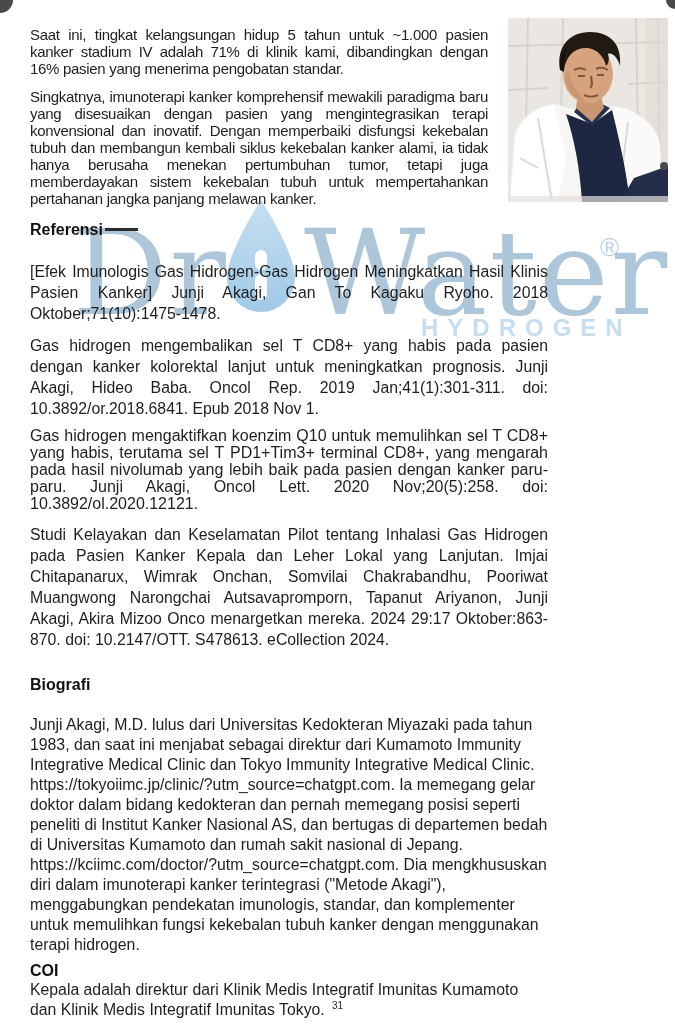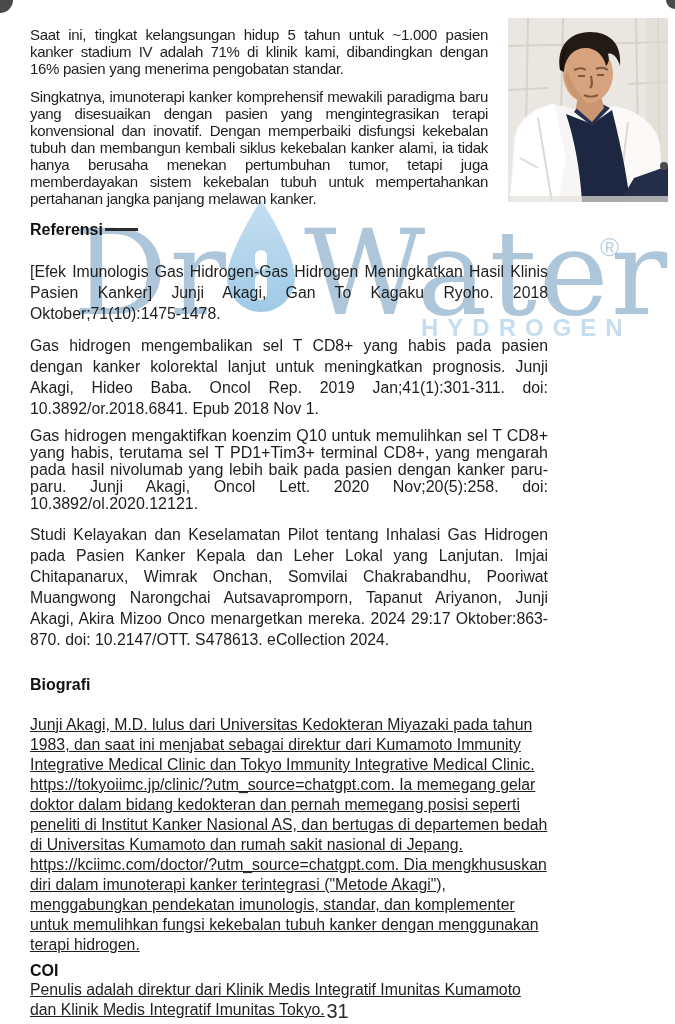--- a/index.html
+++ b/index.html
@@ -57,26 +57,26 @@
   #para2{margin-bottom:14px;}
   .h{font-size:16px;line-height:18px;font-weight:700;color:#111;}
   #h-ref{margin-bottom:22px;position:relative;}
   .ref-dash{position:absolute;left:75px;top:7px;width:33px;height:3px;background:#2b2b2b;}
   .ref{font-size:15.8px;line-height:21px;text-align:justify;color:#1e1e1e;}
   #ref1{margin-bottom:11px;}
   #ref2{margin-bottom:8px;}
   #ref3{font-size:16px;line-height:17px;margin-bottom:12px;}
   #ref4{margin-bottom:26px;}
   #h-bio{margin-bottom:21px;}
-  .body-text{font-size:15.8px;line-height:20px;text-align:left;color:#1e1e1e;text-decoration:underline;}
+  .body-text{font-size:15.8px;line-height:20px;text-align:left;color:#1e1e1e;}
   #bio{margin-bottom:7px;}
   #coi-text{margin-bottom:18px;}
   .pagenum{
     position:absolute;left:0;top:1000px;width:675px;
-    text-align:center;font-size:20px;color:#2a2a2a;z-index:2;
+    text-align:center;font-size:10px;color:#2a2a2a;z-index:2;
   }
 </style>
 </head>
 <body>
 
 <div class="page">
 
   <div class="corner tl"></div>
   <div class="corner tr"></div>
 
@@ -162,20 +162,20 @@
     </div>
     <p id="ref1" class="ref">[Efek Imunologis Gas Hidrogen-Gas Hidrogen Meningkatkan Hasil Klinis Pasien Kanker] Junji Akagi, Gan To Kagaku Ryoho. 2018 Oktober;71(10):1475-1478.</p>
     <p id="ref2" class="ref">Gas hidrogen mengembalikan sel T CD8+ yang habis pada pasien dengan kanker kolorektal lanjut untuk meningkatkan prognosis. Junji Akagi, Hideo Baba. Oncol Rep. 2019 Jan;41(1):301-311. doi: 10.3892/or.2018.6841. Epub 2018 Nov 1.</p>
     <p id="ref3" class="ref">Gas hidrogen mengaktifkan koenzim Q10 untuk memulihkan sel T CD8+ yang habis, terutama sel T PD1+Tim3+ terminal CD8+, yang mengarah pada hasil nivolumab yang lebih baik pada pasien dengan kanker paru-paru. Junji Akagi, Oncol Lett. 2020 Nov;20(5):258. doi: 10.3892/ol.2020.12121.</p>
     <p id="ref4" class="ref">Studi Kelayakan dan Keselamatan Pilot tentang Inhalasi Gas Hidrogen pada Pasien Kanker Kepala dan Leher Lokal yang Lanjutan. Imjai Chitapanarux, Wimrak Onchan, Somvilai Chakrabandhu, Pooriwat Muangwong Narongchai Autsavapromporn, Tapanut Ariyanon, Junji Akagi, Akira Mizoo Onco menargetkan mereka. 2024 29:17 Oktober:863-870. doi: 10.2147/OTT. S478613. eCollection 2024.</p>
 
     <div id="h-bio" class="h">Biografi</div>
     <p id="bio" class="body-text">Junji Akagi, M.D. lulus dari Universitas Kedokteran Miyazaki pada tahun 1983, dan saat ini menjabat sebagai direktur dari Kumamoto Immunity Integrative Medical Clinic dan Tokyo Immunity Integrative Medical Clinic. https://tokyoiimc.jp/clinic/?utm_source=chatgpt.com. Ia memegang gelar doktor dalam bidang kedokteran dan pernah memegang posisi seperti peneliti di Institut Kanker Nasional AS, dan bertugas di departemen bedah di Universitas Kumamoto dan rumah sakit nasional di Jepang. https://kciimc.com/doctor/?utm_source=chatgpt.com. Dia mengkhususkan diri dalam imunoterapi kanker terintegrasi ("Metode Akagi"), menggabungkan pendekatan imunologis, standar, dan komplementer untuk memulihkan fungsi kekebalan tubuh kanker dengan menggunakan terapi hidrogen.</p>
 
     <div class="h">COI</div>
-    <p id="coi-text" class="body-text">Penulis adalah direktur dari Klinik Medis Integratif Imunitas Kumamoto dan Klinik Medis Integratif Imunitas Tokyo.</p>
+    <p id="coi-text" class="body-text">Kepala adalah direktur dari Klinik Medis Integratif Imunitas Kumamoto dan Klinik Medis Integratif Imunitas Tokyo.</p>
 
     <div class="h">Persyaratan Uji Metode</div>
   </div>
 
   <div class="pagenum">31</div>
 
 </div>
 
 </body></html>

